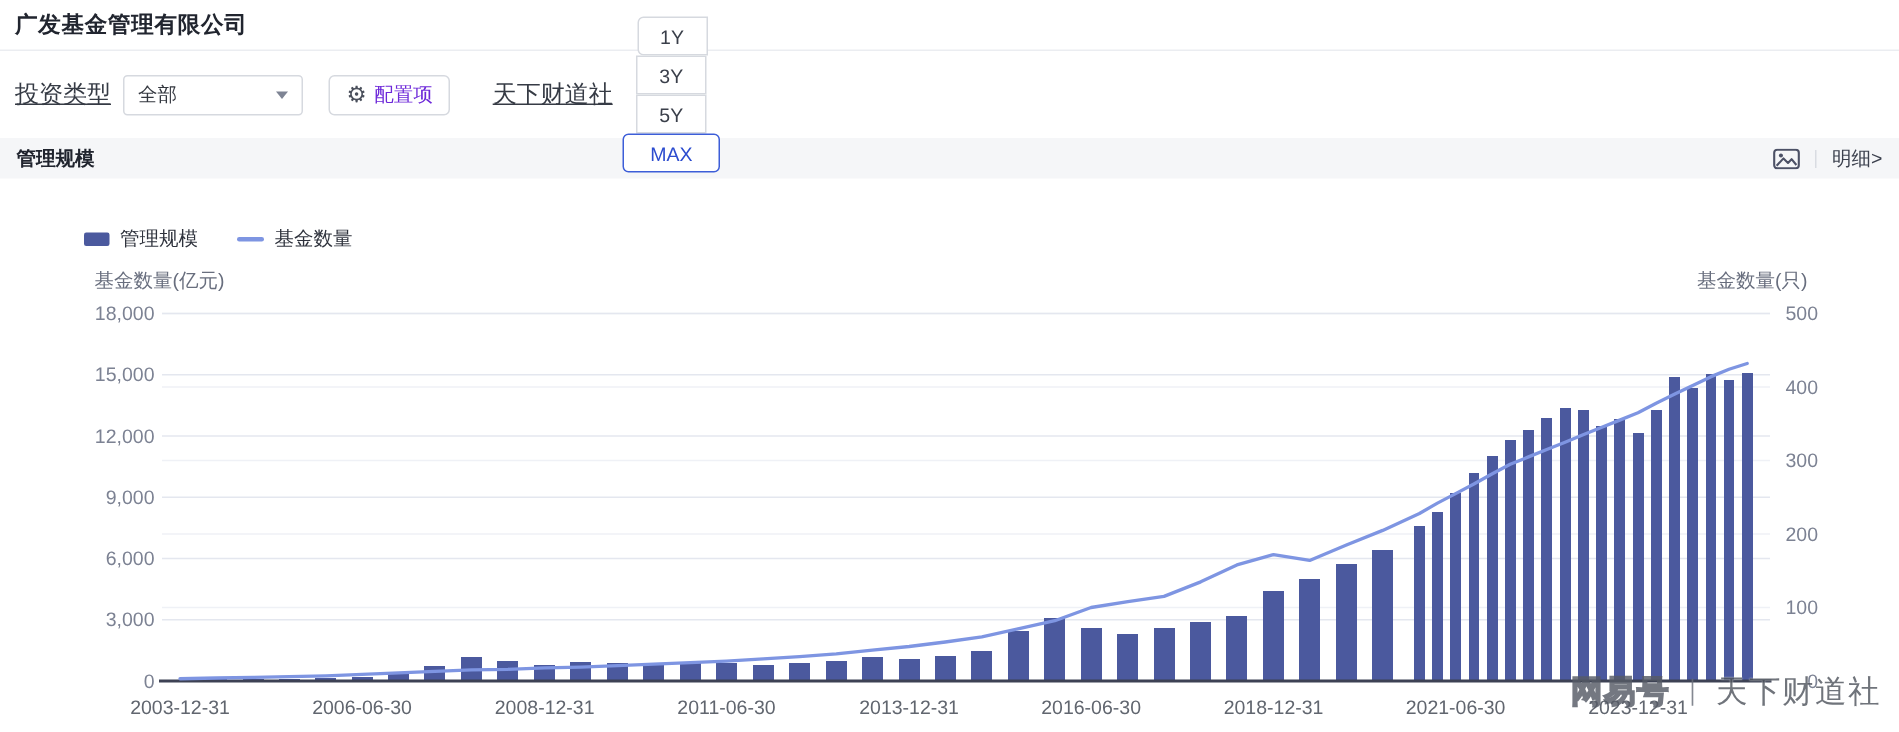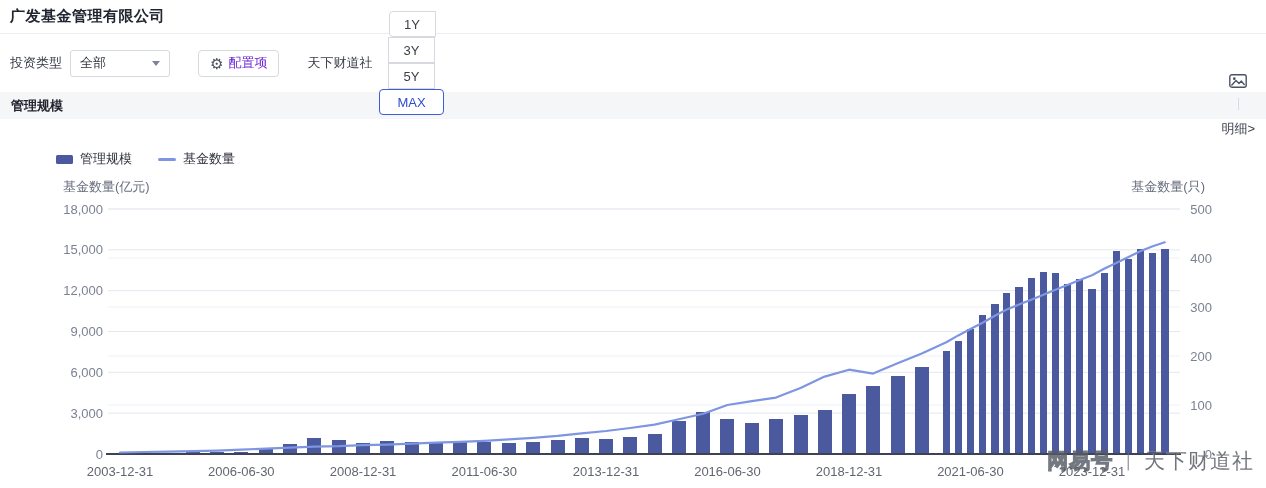--- a/index.html
+++ b/index.html
@@ -2,39 +2,39 @@
 <html><head>
 <meta charset="utf-8">
 <style>
   * { margin:0; padding:0; box-sizing:border-box; }
   html,body { width:1266px; height:488px; background:#fff; font-family:"Liberation Sans","DejaVu Sans",sans-serif; overflow:hidden; }
 
   .page-header { height:34px; display:flex; align-items:center; padding:4px 10px; border-bottom:1px solid #ebedf1; }
   .page-title { font-size:15px; font-weight:bold; color:#21252f; letter-spacing:.5px; }
 
   .toolbar { height:58px; display:flex; align-items:center; padding:0 10px; }
-  .tb-label { font-size:13px; color:#363b45; margin-right:8px; }
-  .select-box { width:100px; height:27px; border:1px solid #d6d9df; border-radius:3px; background:#fff;
-                display:flex; align-items:center; justify-content:space-between; padding:0 9px; cursor:pointer; margin-right:28px; }
+  .tb-label { font-size:16px; color:#363b45; margin-right:8px;text-decoration:underline; }
+  .select-box { width:120px; height:27px; border:1px solid #d6d9df; border-radius:3px; background:#fff;
+                display:flex; align-items:center; justify-content:space-between; padding:0 9px; cursor:pointer; margin-right:17px; }
   .select-value { font-size:13px; color:#33373f; }
   .caret-down { width:0; height:0; border-left:4.5px solid transparent; border-right:4.5px solid transparent; border-top:5.5px solid #7e8494; }
   .config-btn { height:27px; border:1px solid #d6d9df; border-radius:4px; background:#fff; display:flex; align-items:center;
                 padding:0 11px; gap:5px; cursor:pointer; margin-right:28px; }
   .gear { font-size:15px; color:#4b505c; line-height:1; }
   .config-label { font-size:13px; color:#6d28d9; }
   .time-group { display:flex; align-items:center;flex-direction:column; }
   .time-btn { min-width:47px; height:26px; background:#fff; border:1px solid #d6d9df; margin-left:-1px;
               font-size:13px; color:#3a3f4a; display:flex; align-items:center; justify-content:center; cursor:pointer; padding:0 12px; }
   .time-btn:first-child { border-radius:4px 0 0 4px; margin-left:0; }
   .time-btn:last-child { border-radius:0 4px 4px 0; }
   .time-btn.active { border:1px solid #3d5ed8; border-radius:4px; color:#2c4ccf; font-weight:normal; z-index:2; padding:0 17px; }
 
   .section-header { height:27px; background:#f5f6f8; display:flex; align-items:center; justify-content:space-between; padding:0 11px; }
   .section-title { font-size:13px; font-weight:bold; color:#20242e; }
-  .section-right { display:flex; align-items:center; gap:10px;flex-direction:column; }
+  .section-right { display:flex; align-items:center; gap:10px; }
   .pic-icon { display:flex; cursor:pointer; }
   .v-divider { width:1px; height:12px; background:#d9dce2; }
   .detail-link { font-size:13px; color:#3c414e; cursor:pointer; }
 
   .chart-wrap { position:relative; width:1266px; height:369px; }
   .legend { position:absolute; left:56px; top:31px; display:flex; align-items:center; gap:26px; }
   .legend-item { display:flex; align-items:center; gap:7px; cursor:pointer; }
   .legend-swatch-bar { width:17px; height:9px; border-radius:1.5px; }
   .legend-swatch-line { width:18px; height:3px; border-radius:2px; }
   .legend-label { font-size:13px; color:#2e323c; }

